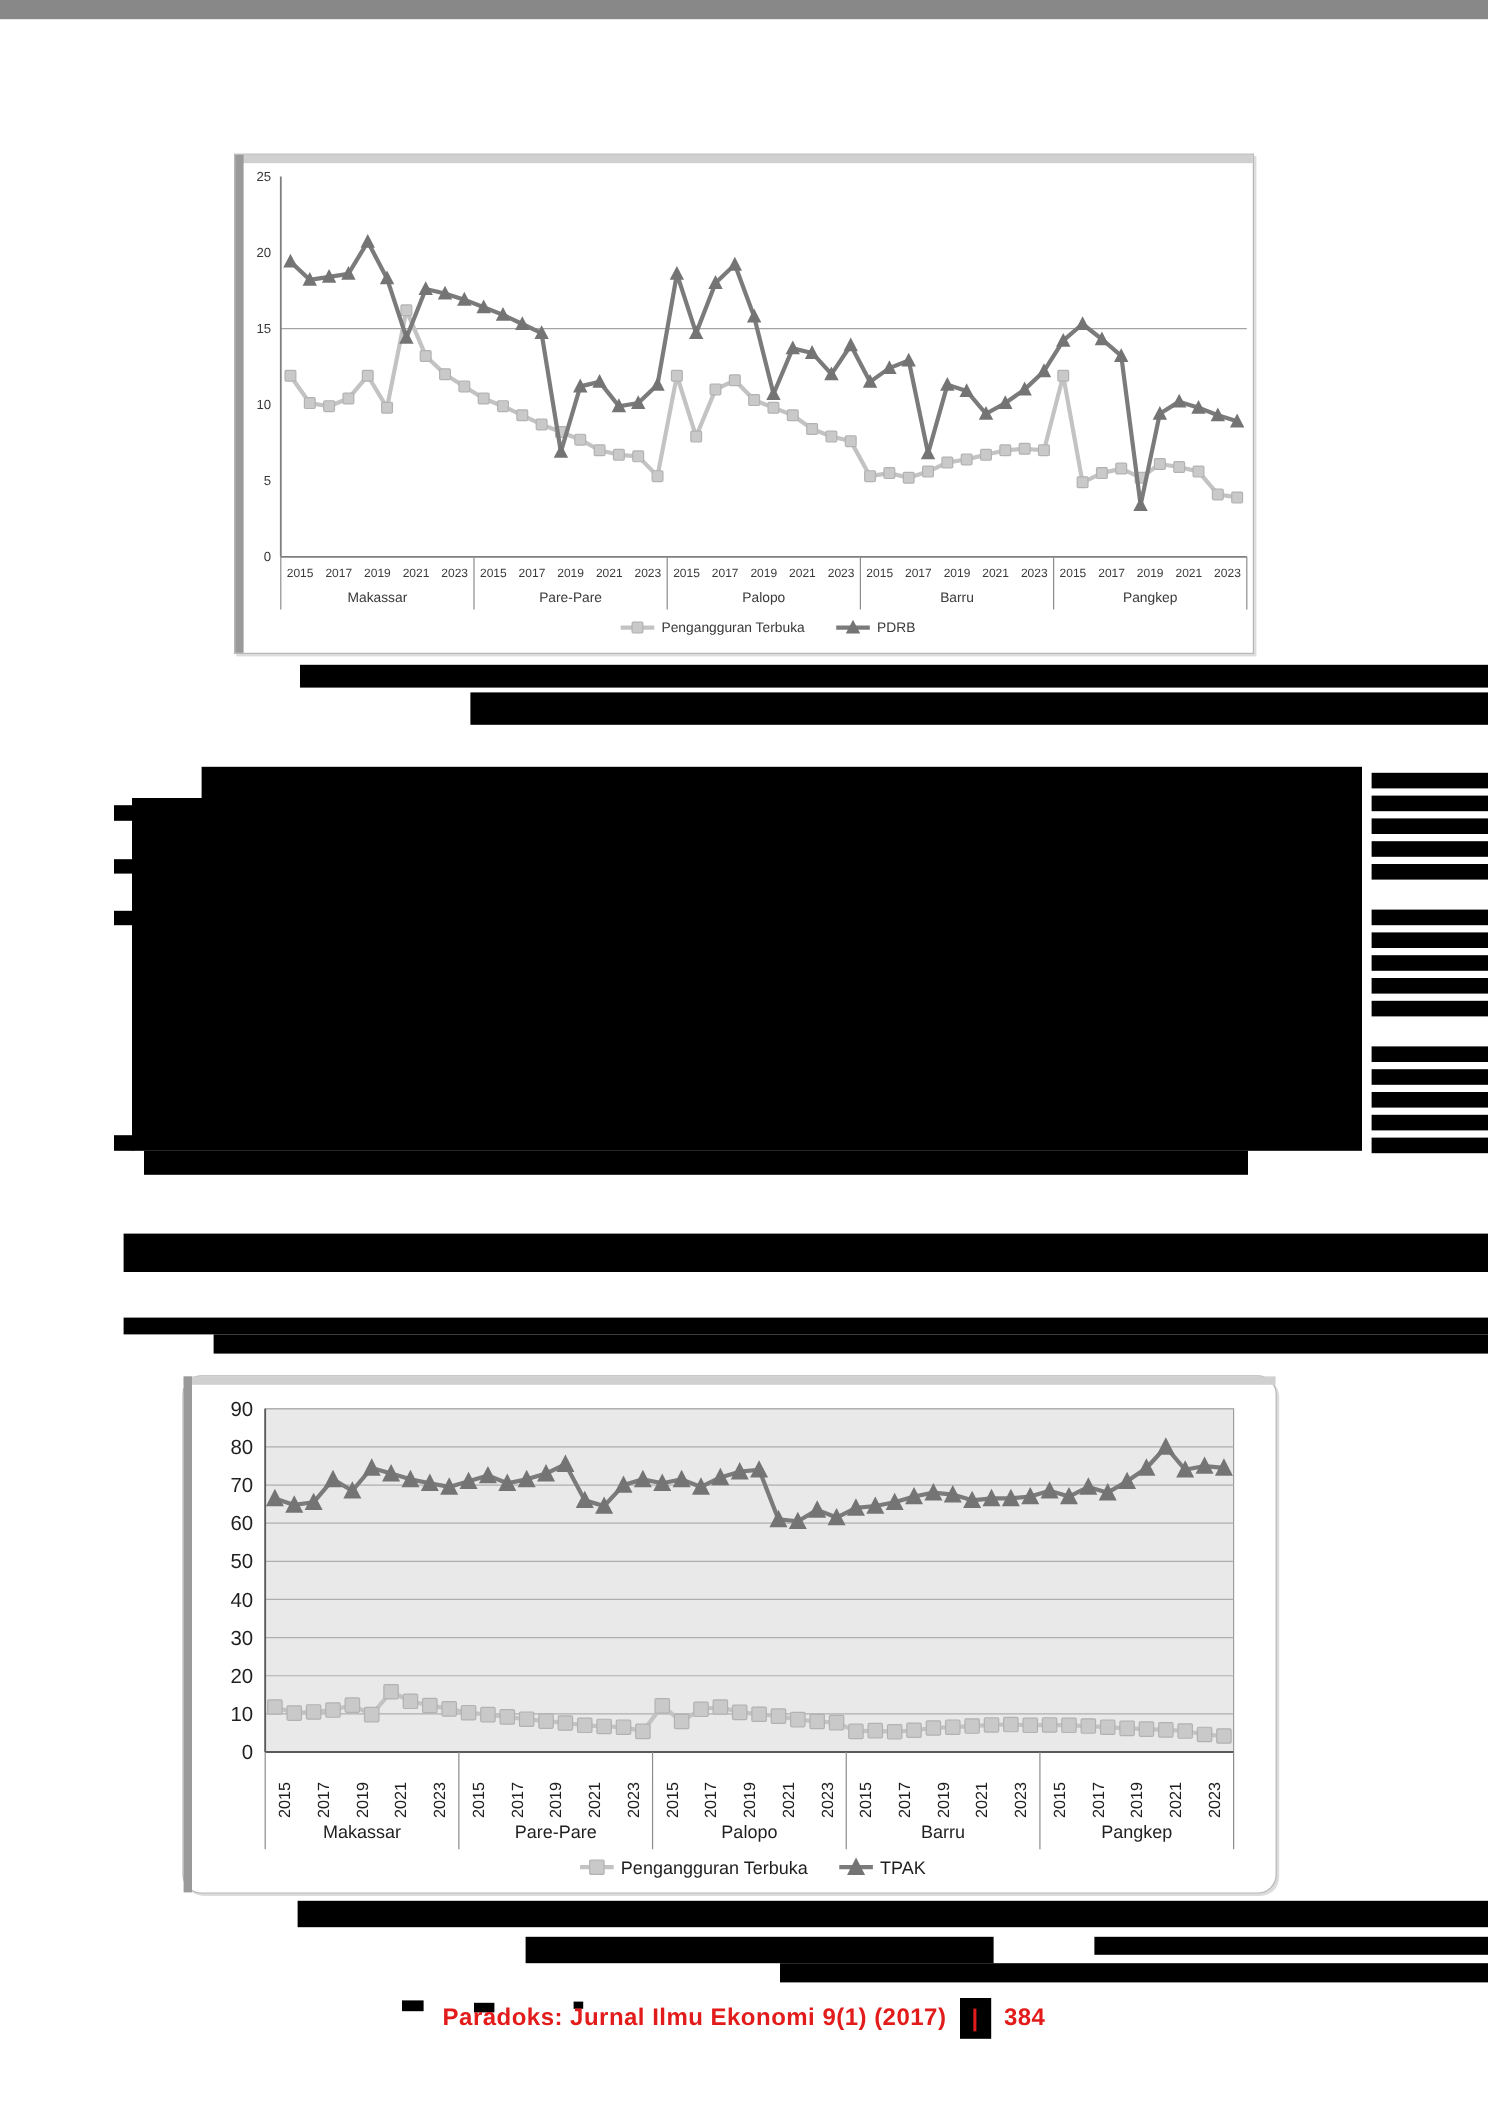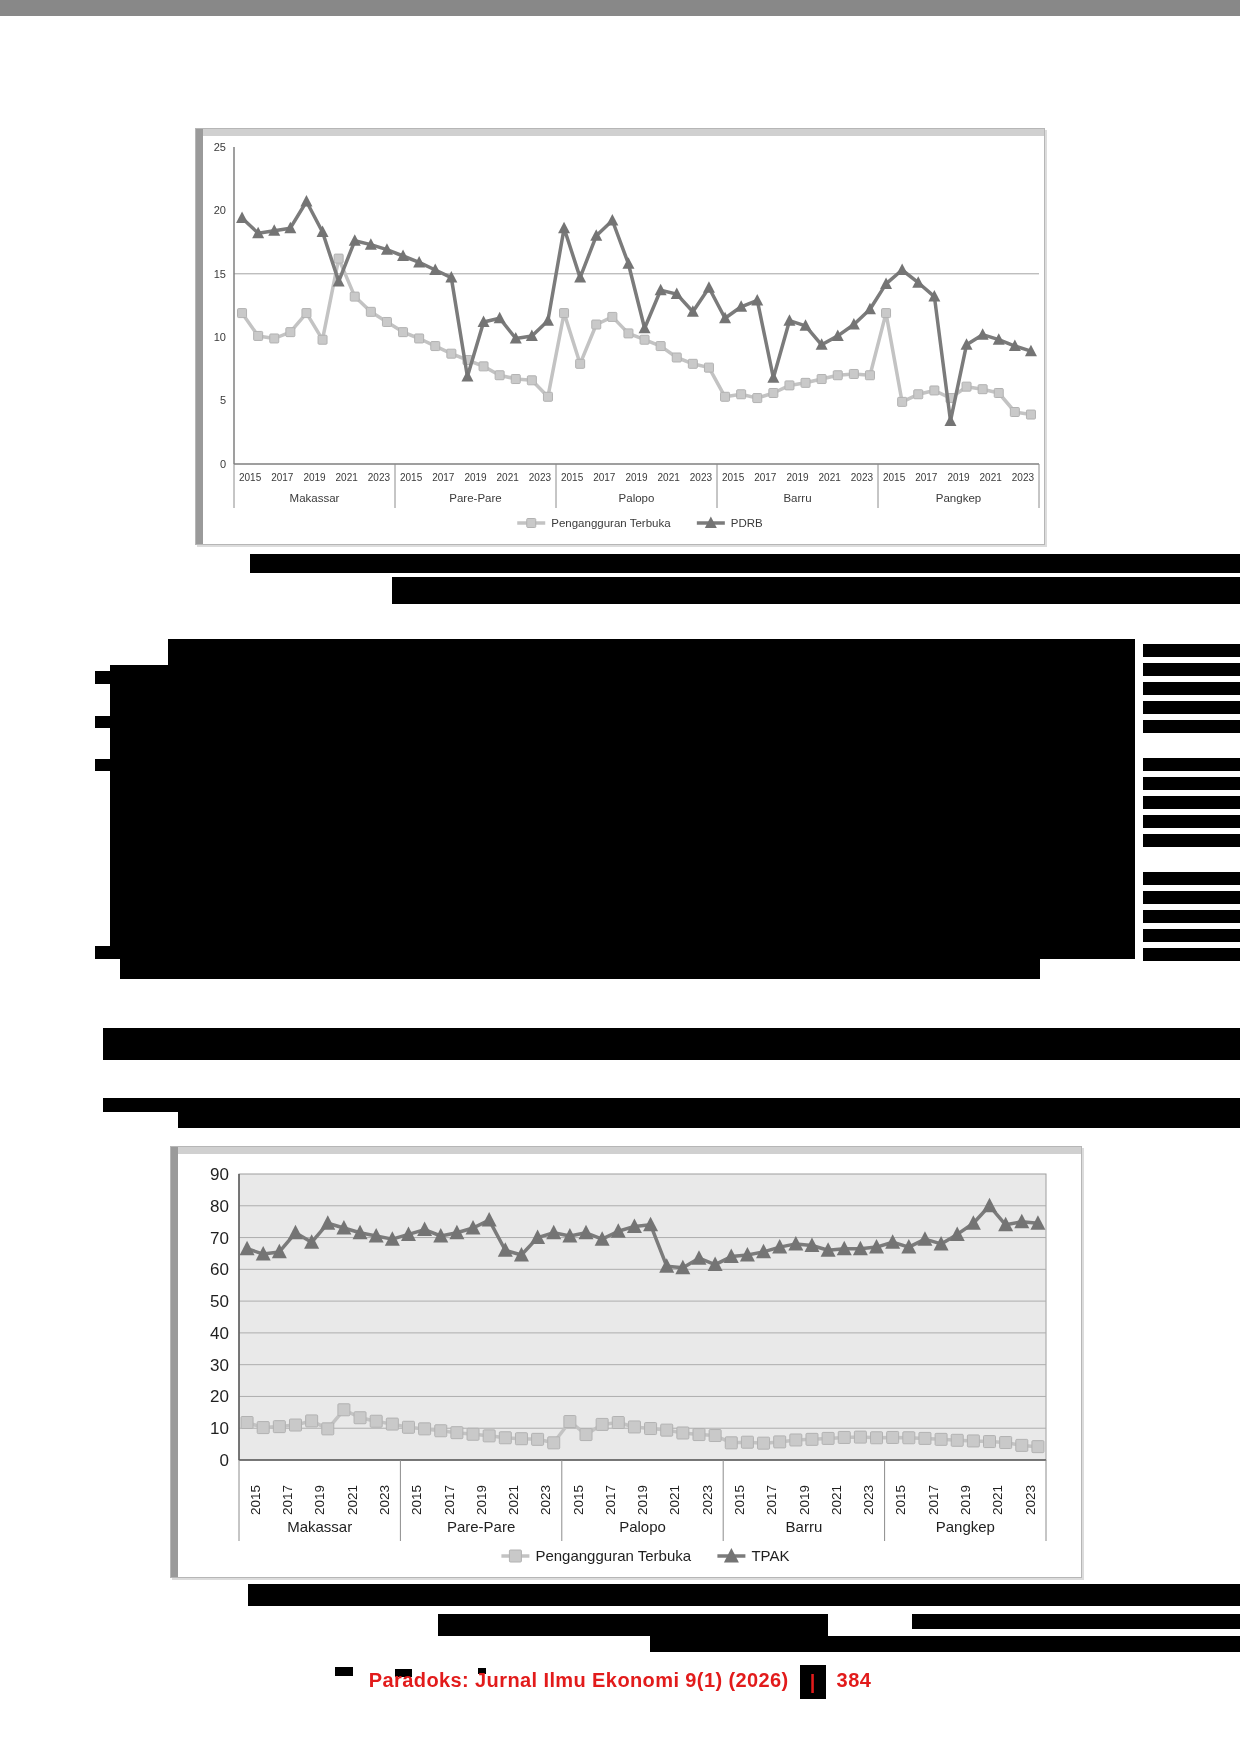--- a/index.html
+++ b/index.html
@@ -212,21 +212,21 @@
   <div class="rd" style="left:1143px;top:856px;width:97px;height:13px"></div>
   <div class="rd" style="left:1143px;top:875px;width:97px;height:13px"></div>
   <div class="rd" style="left:1143px;top:894px;width:97px;height:13px"></div>
   <div class="rd" style="left:1143px;top:913px;width:97px;height:13px"></div>
   <div class="rd" style="left:1143px;top:932px;width:97px;height:13px"></div>
 
   <div class="rd" style="left:103px;top:1012px;width:1137px;height:32px"></div>
   <div class="rd" style="left:103px;top:1082px;width:1137px;height:14px"></div>
   <div class="rd" style="left:178px;top:1096px;width:1062px;height:16px"></div>
 
-  <div class="chart-box" id="chart2-box" style="left:170px;top:1130px;width:910px;height:430px;">
+  <div class="chart-box" id="chart2-box" style="left:152px;top:1130px;width:910px;height:430px;border-radius:16px;">
     <div class="strip-top"></div>
     <div class="strip-left"></div>
     <svg id="chart2-svg" width="910" height="430" viewBox="0 0 910 430">
         <rect x="68" y="27" width="807" height="286" fill="#e9e9e9" stroke="#9e9e9e" stroke-width="1"></rect>
         <line x1="68" x2="875" y1="58.7777777777778" y2="58.7777777777778" stroke="#aeaeae" stroke-width="1"></line>
         <line x1="68" x2="875" y1="90.55555555555554" y2="90.55555555555554" stroke="#aeaeae" stroke-width="1"></line>
         <line x1="68" x2="875" y1="122.33333333333334" y2="122.33333333333334" stroke="#aeaeae" stroke-width="1"></line>
         <line x1="68" x2="875" y1="154.11111111111111" y2="154.11111111111111" stroke="#aeaeae" stroke-width="1"></line>
         <line x1="68" x2="875" y1="185.8888888888889" y2="185.8888888888889" stroke="#aeaeae" stroke-width="1"></line>
         <line x1="68" x2="875" y1="217.66666666666669" y2="217.66666666666669" stroke="#aeaeae" stroke-width="1"></line>
@@ -401,18 +401,18 @@
 
   <div class="rd" style="left:248px;top:1568px;width:992px;height:22px"></div>
   <div class="rd" style="left:438px;top:1598px;width:390px;height:22px"></div>
   <div class="rd" style="left:912px;top:1598px;width:328px;height:15px"></div>
   <div class="rd" style="left:650px;top:1620px;width:590px;height:16px"></div>
 
   <div class="rd" style="left:335px;top:1651px;width:18px;height:9px"></div>
   <div class="rd" style="left:395px;top:1653px;width:17px;height:8px"></div>
   <div class="rd" style="left:478px;top:1652px;width:8px;height:6px"></div>
   <div class="footer" id="footer" style="color: rgb(226, 27, 27);">
-    <span>Paradoks: Jurnal Ilmu Ekonomi 9(1) (2026)</span>
+    <span>Paradoks: Jurnal Ilmu Ekonomi 9(1) (2017)</span>
     <span class="sep-box"><span style="color: rgb(226, 27, 27);">|</span></span>
     <span>384</span>
   </div>
 
 </div>
 
 </body></html>

